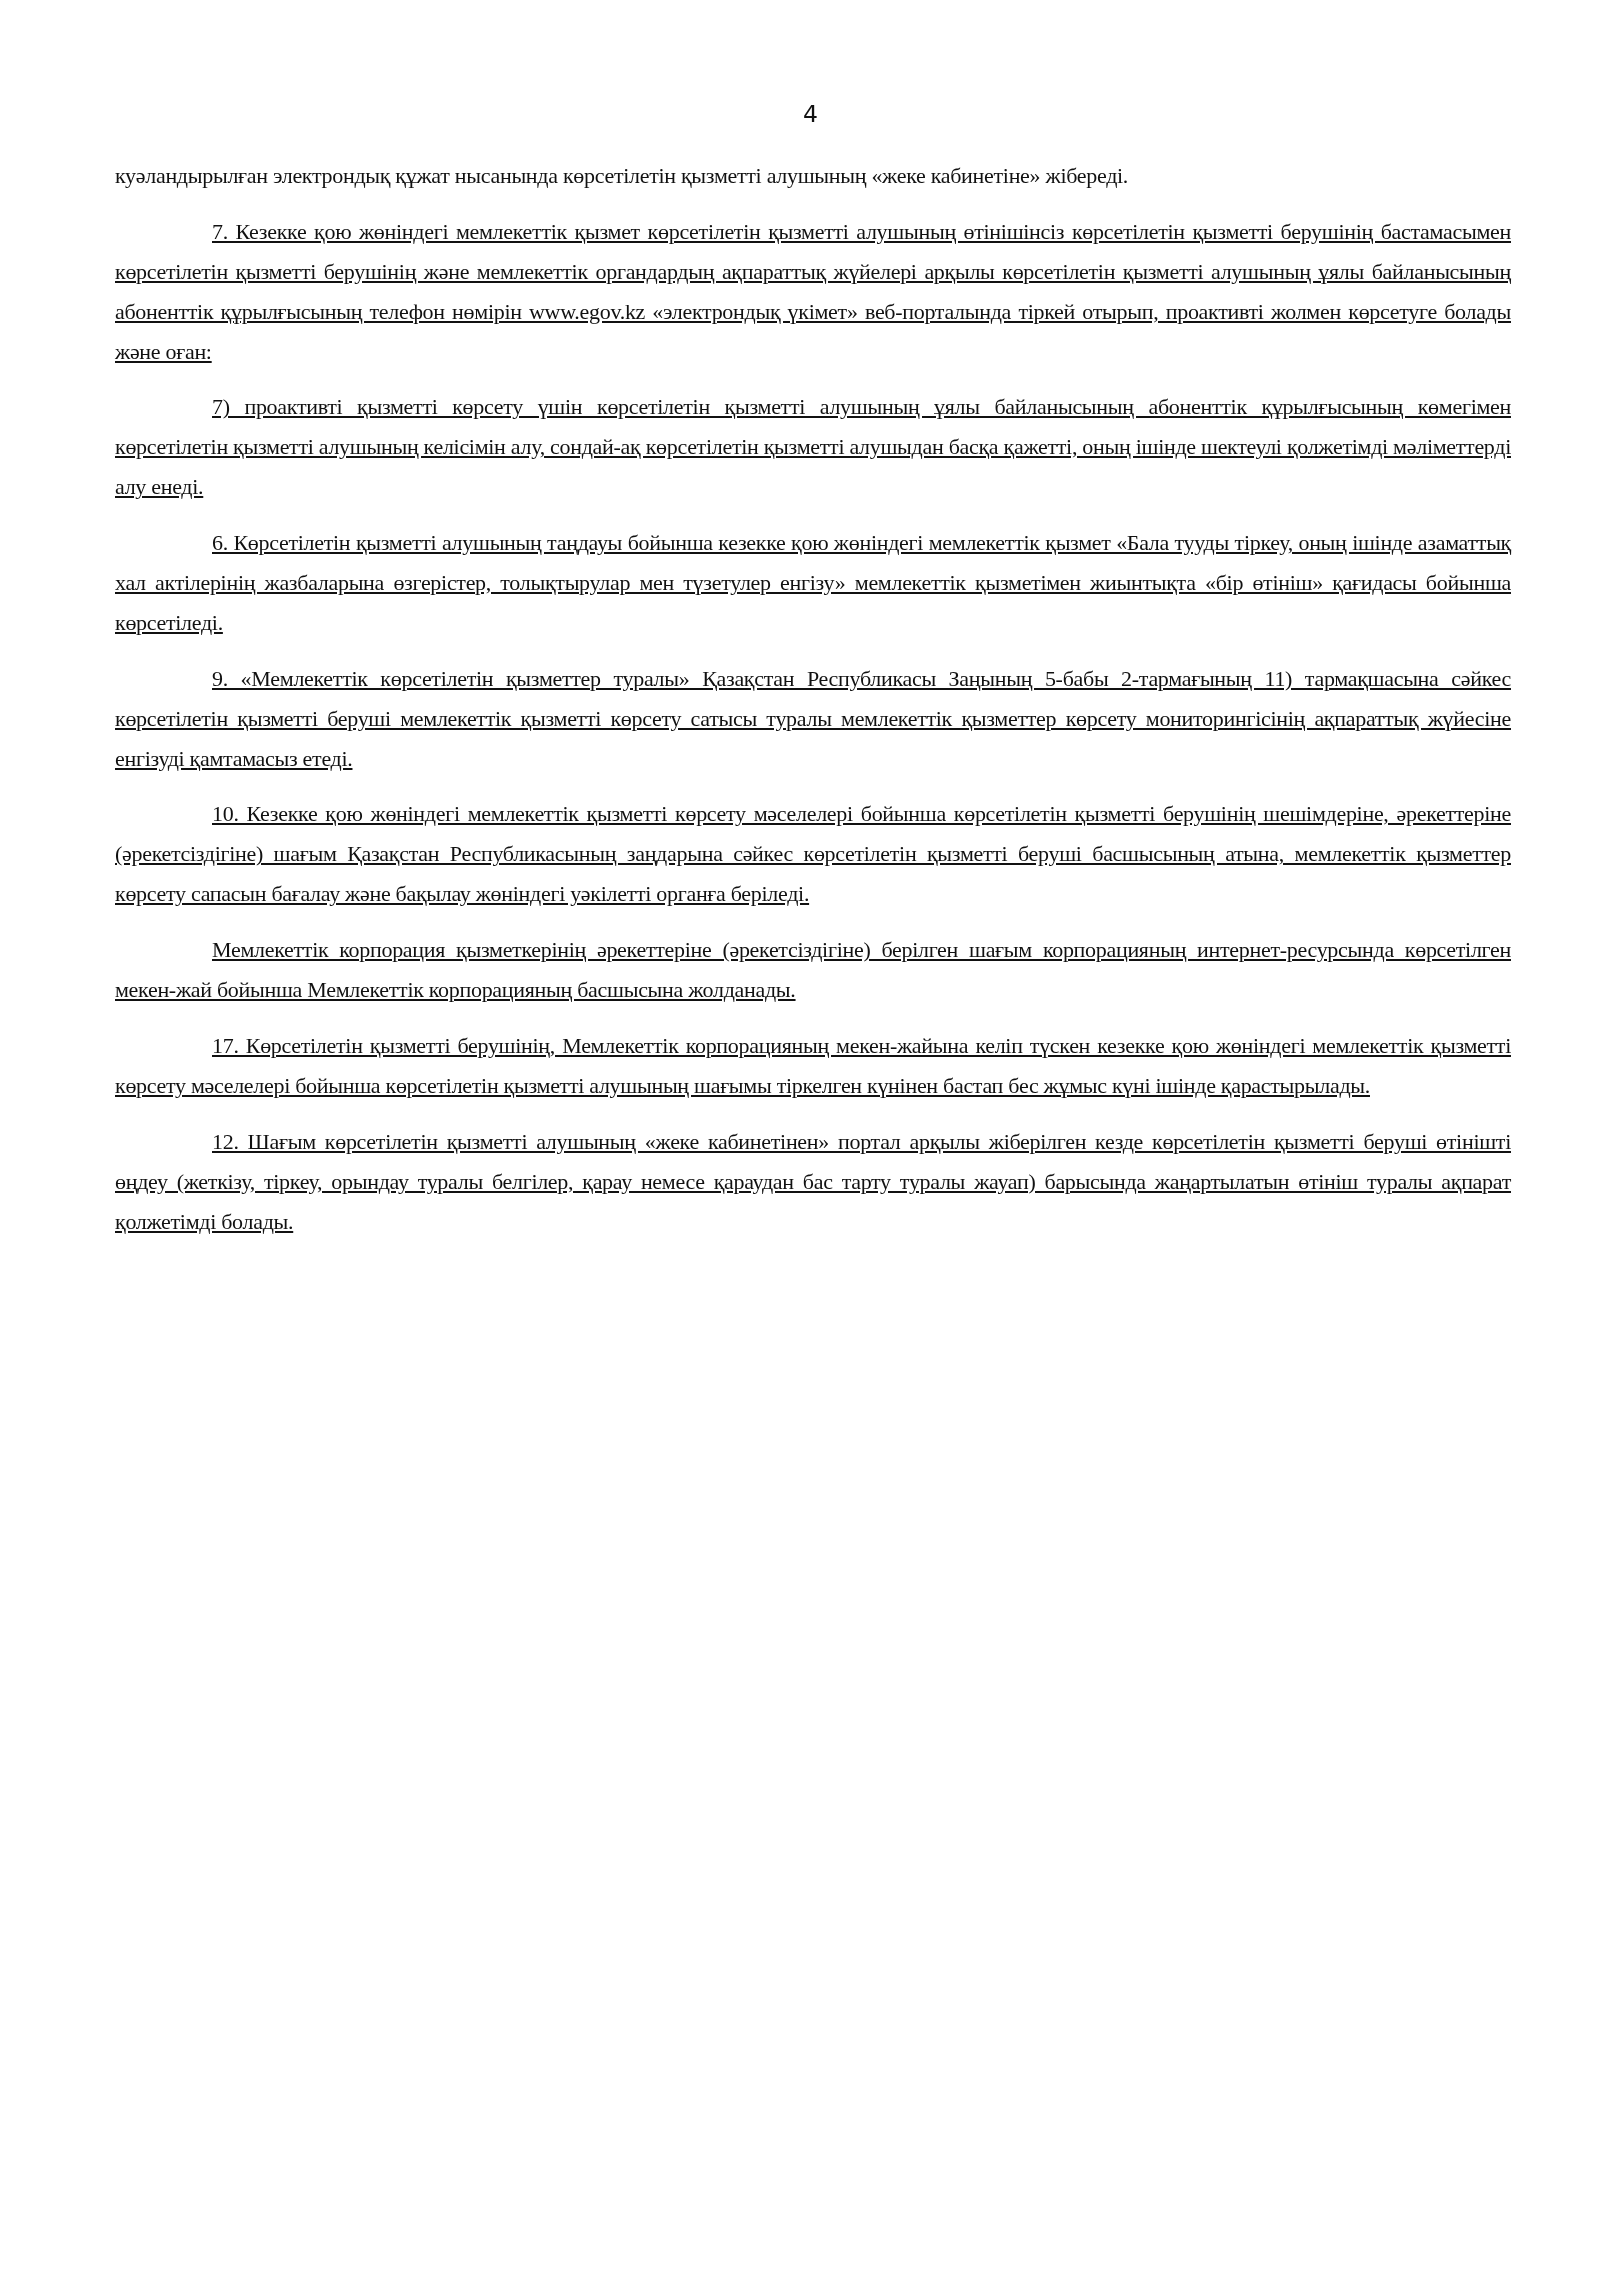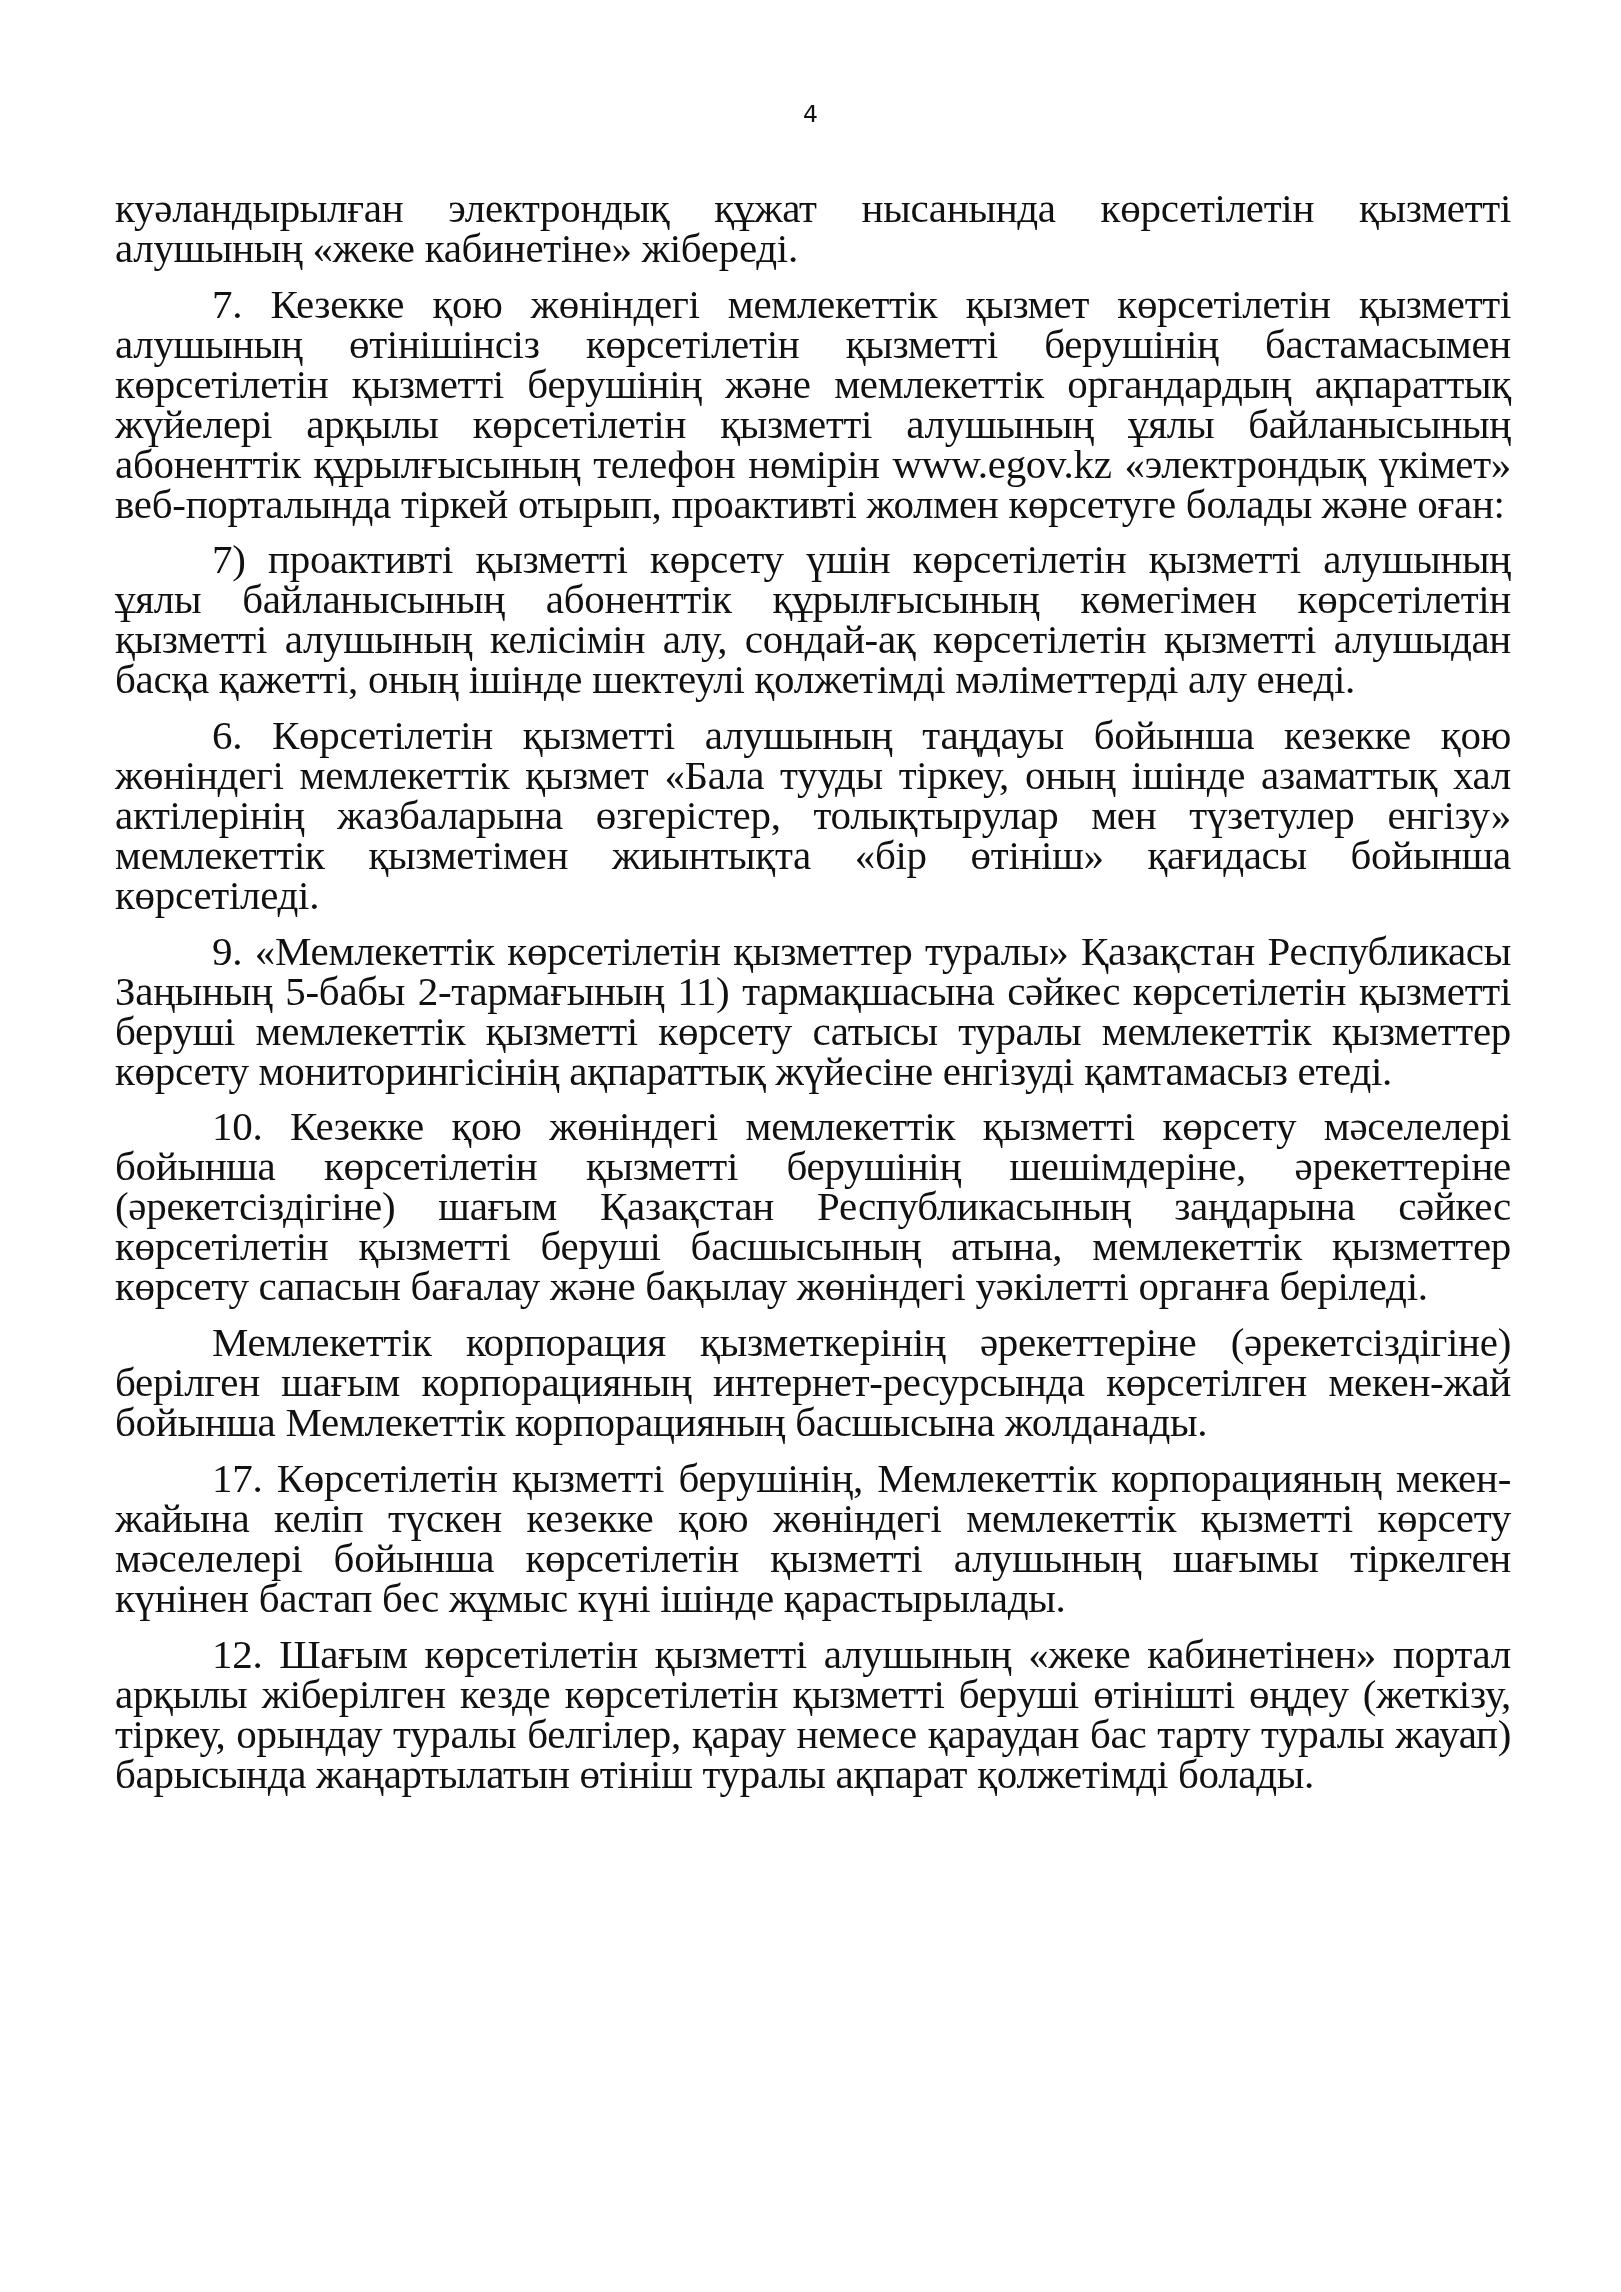--- a/index.html
+++ b/index.html
@@ -20,35 +20,36 @@
       left: 0;
       width: 1621px;
       text-align: center;
       font-family: "DejaVu Sans", sans-serif;
       font-size: 23.5px;
       line-height: 29px;
       color: #111;
     }
     .content {
       position: absolute;
-      top: 188px;
+      top: 156px;
       left: 115px;
       width: 1396px;
       font-family: "Liberation Serif", serif;
-      font-size: 41px;
+      font-size: 22px;
       line-height: 40px;
       text-align: justify;
       letter-spacing: -0.3px;
     }
     .content p {
       margin: 0 0 15.7px 0;
       text-indent: 0;
     }
     .content p.indent {
       text-indent: 97px;
+      text-decoration: underline;
     }
     .content p.cont {
       margin-bottom: 15.7px;
     }
   </style>
 </head>
 <body>
 
 <div class="page-number">4</div>
 

